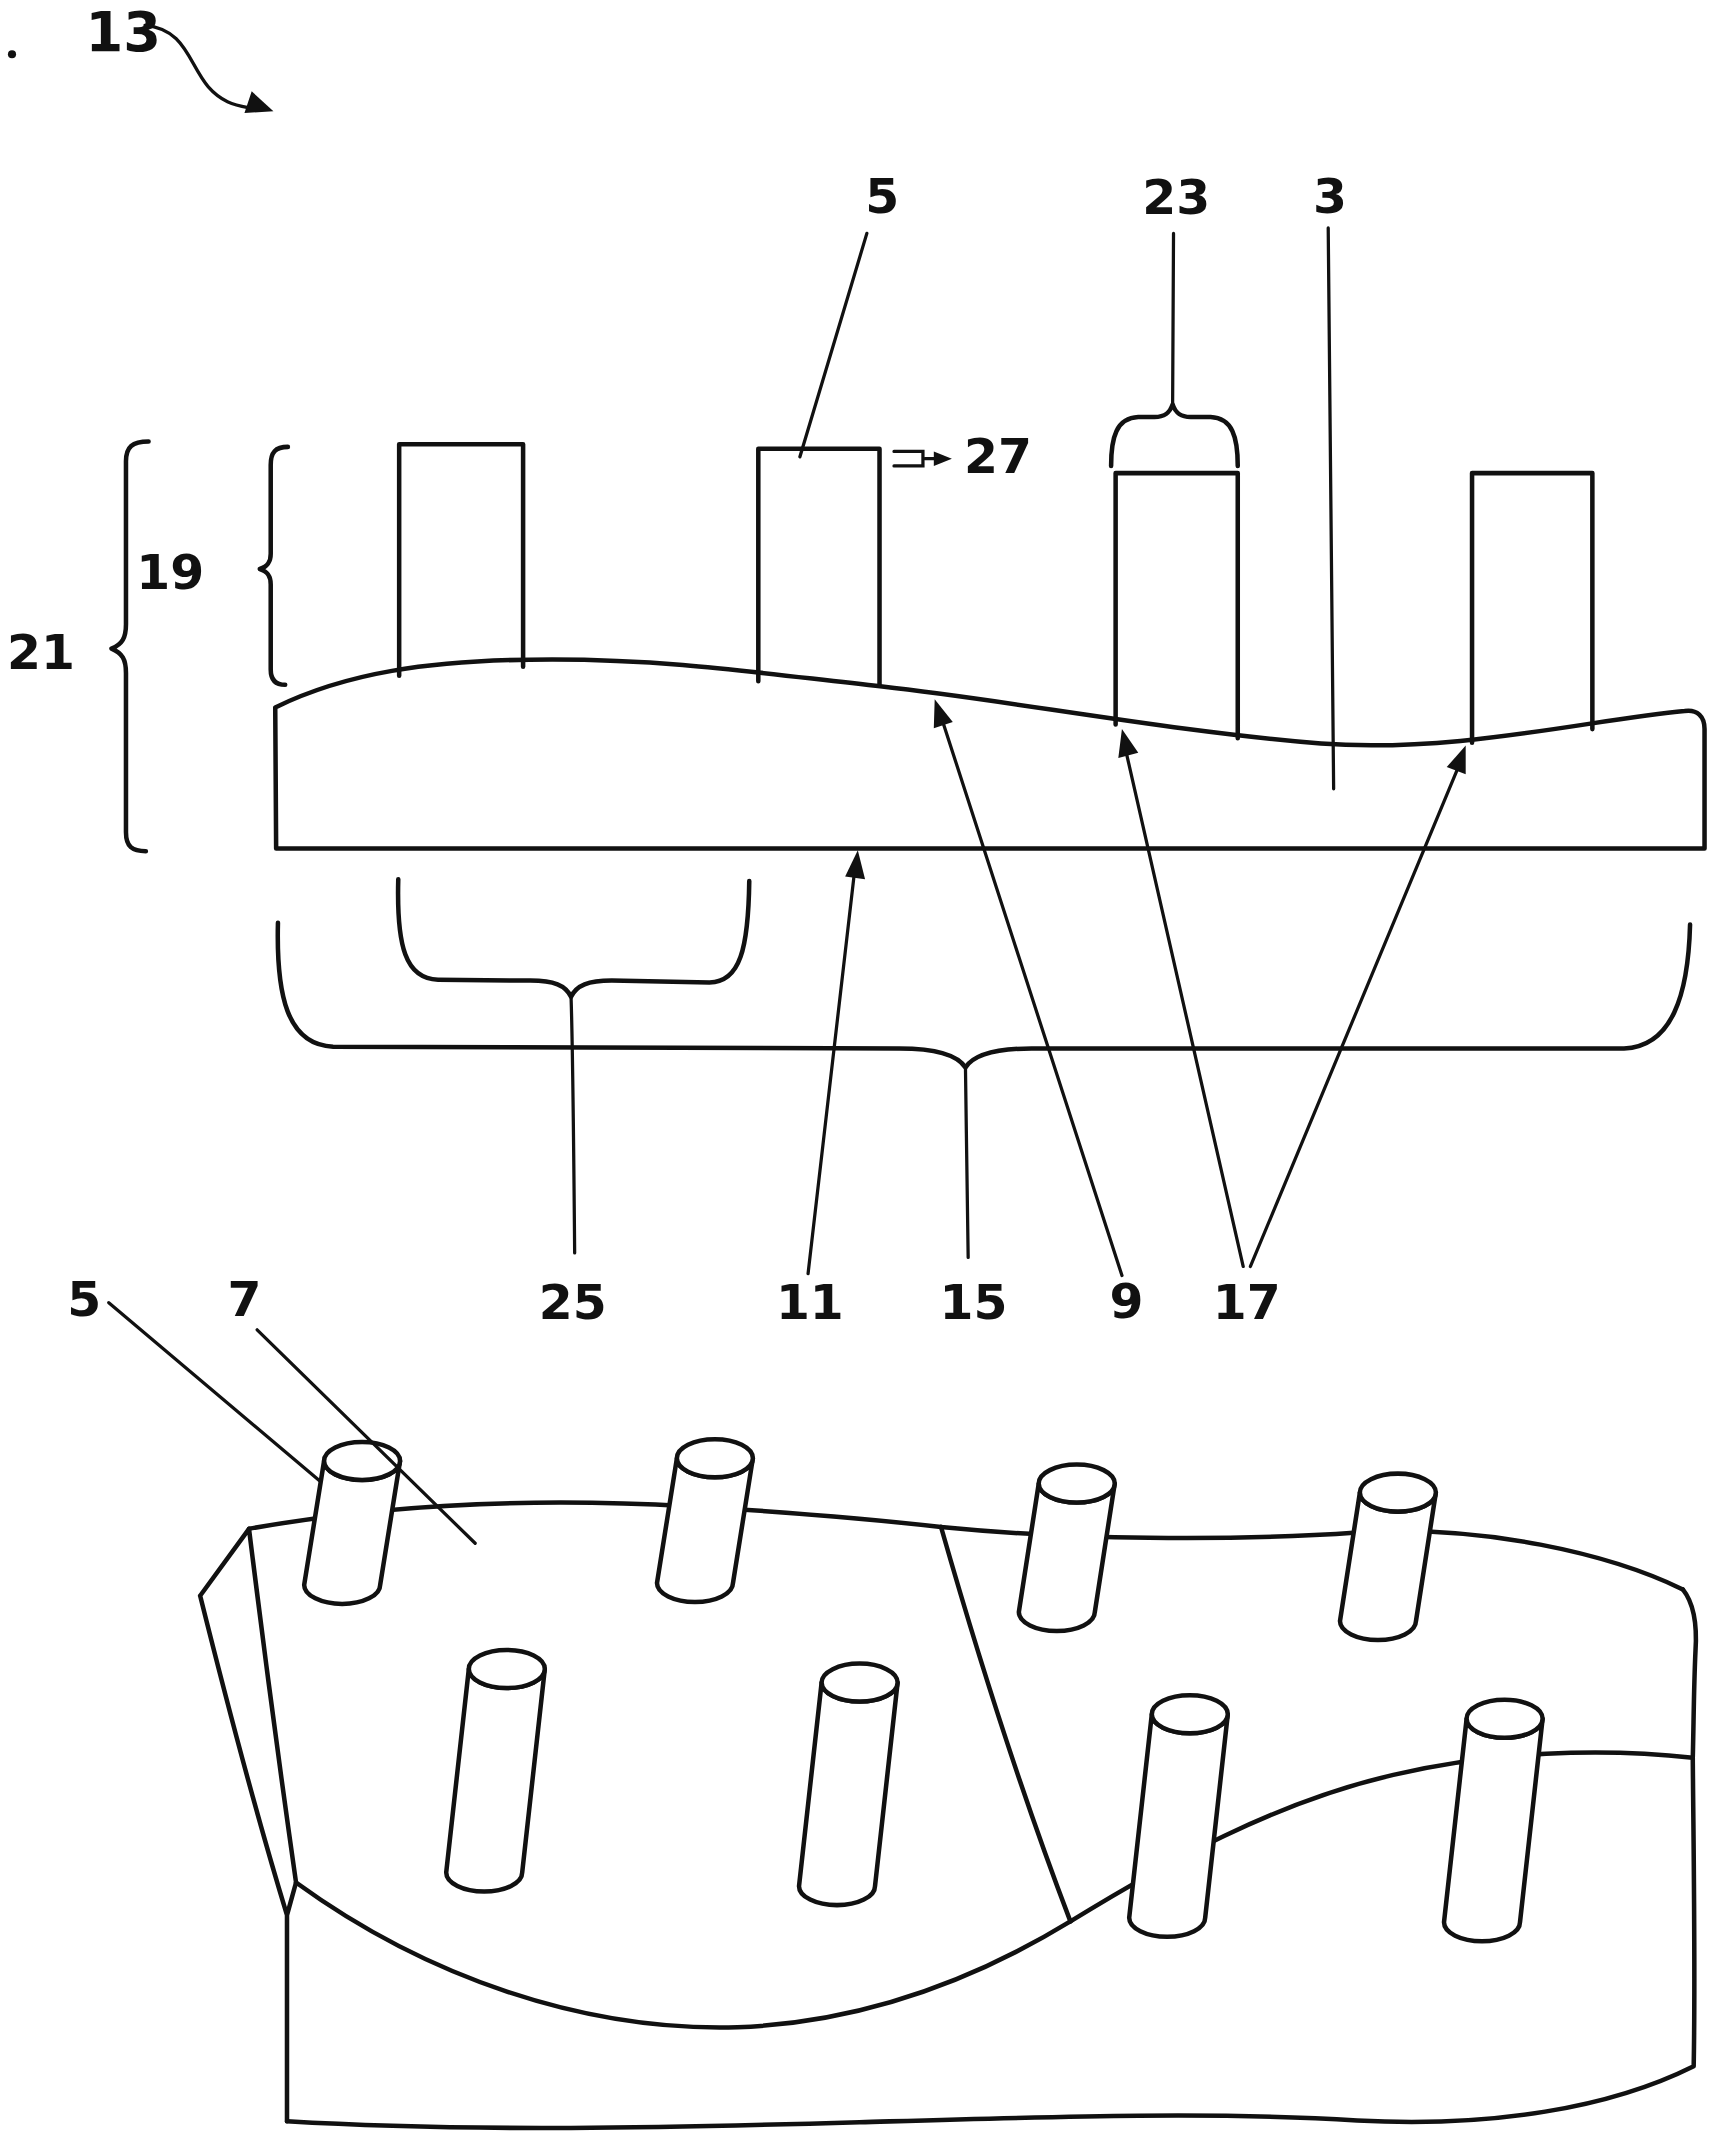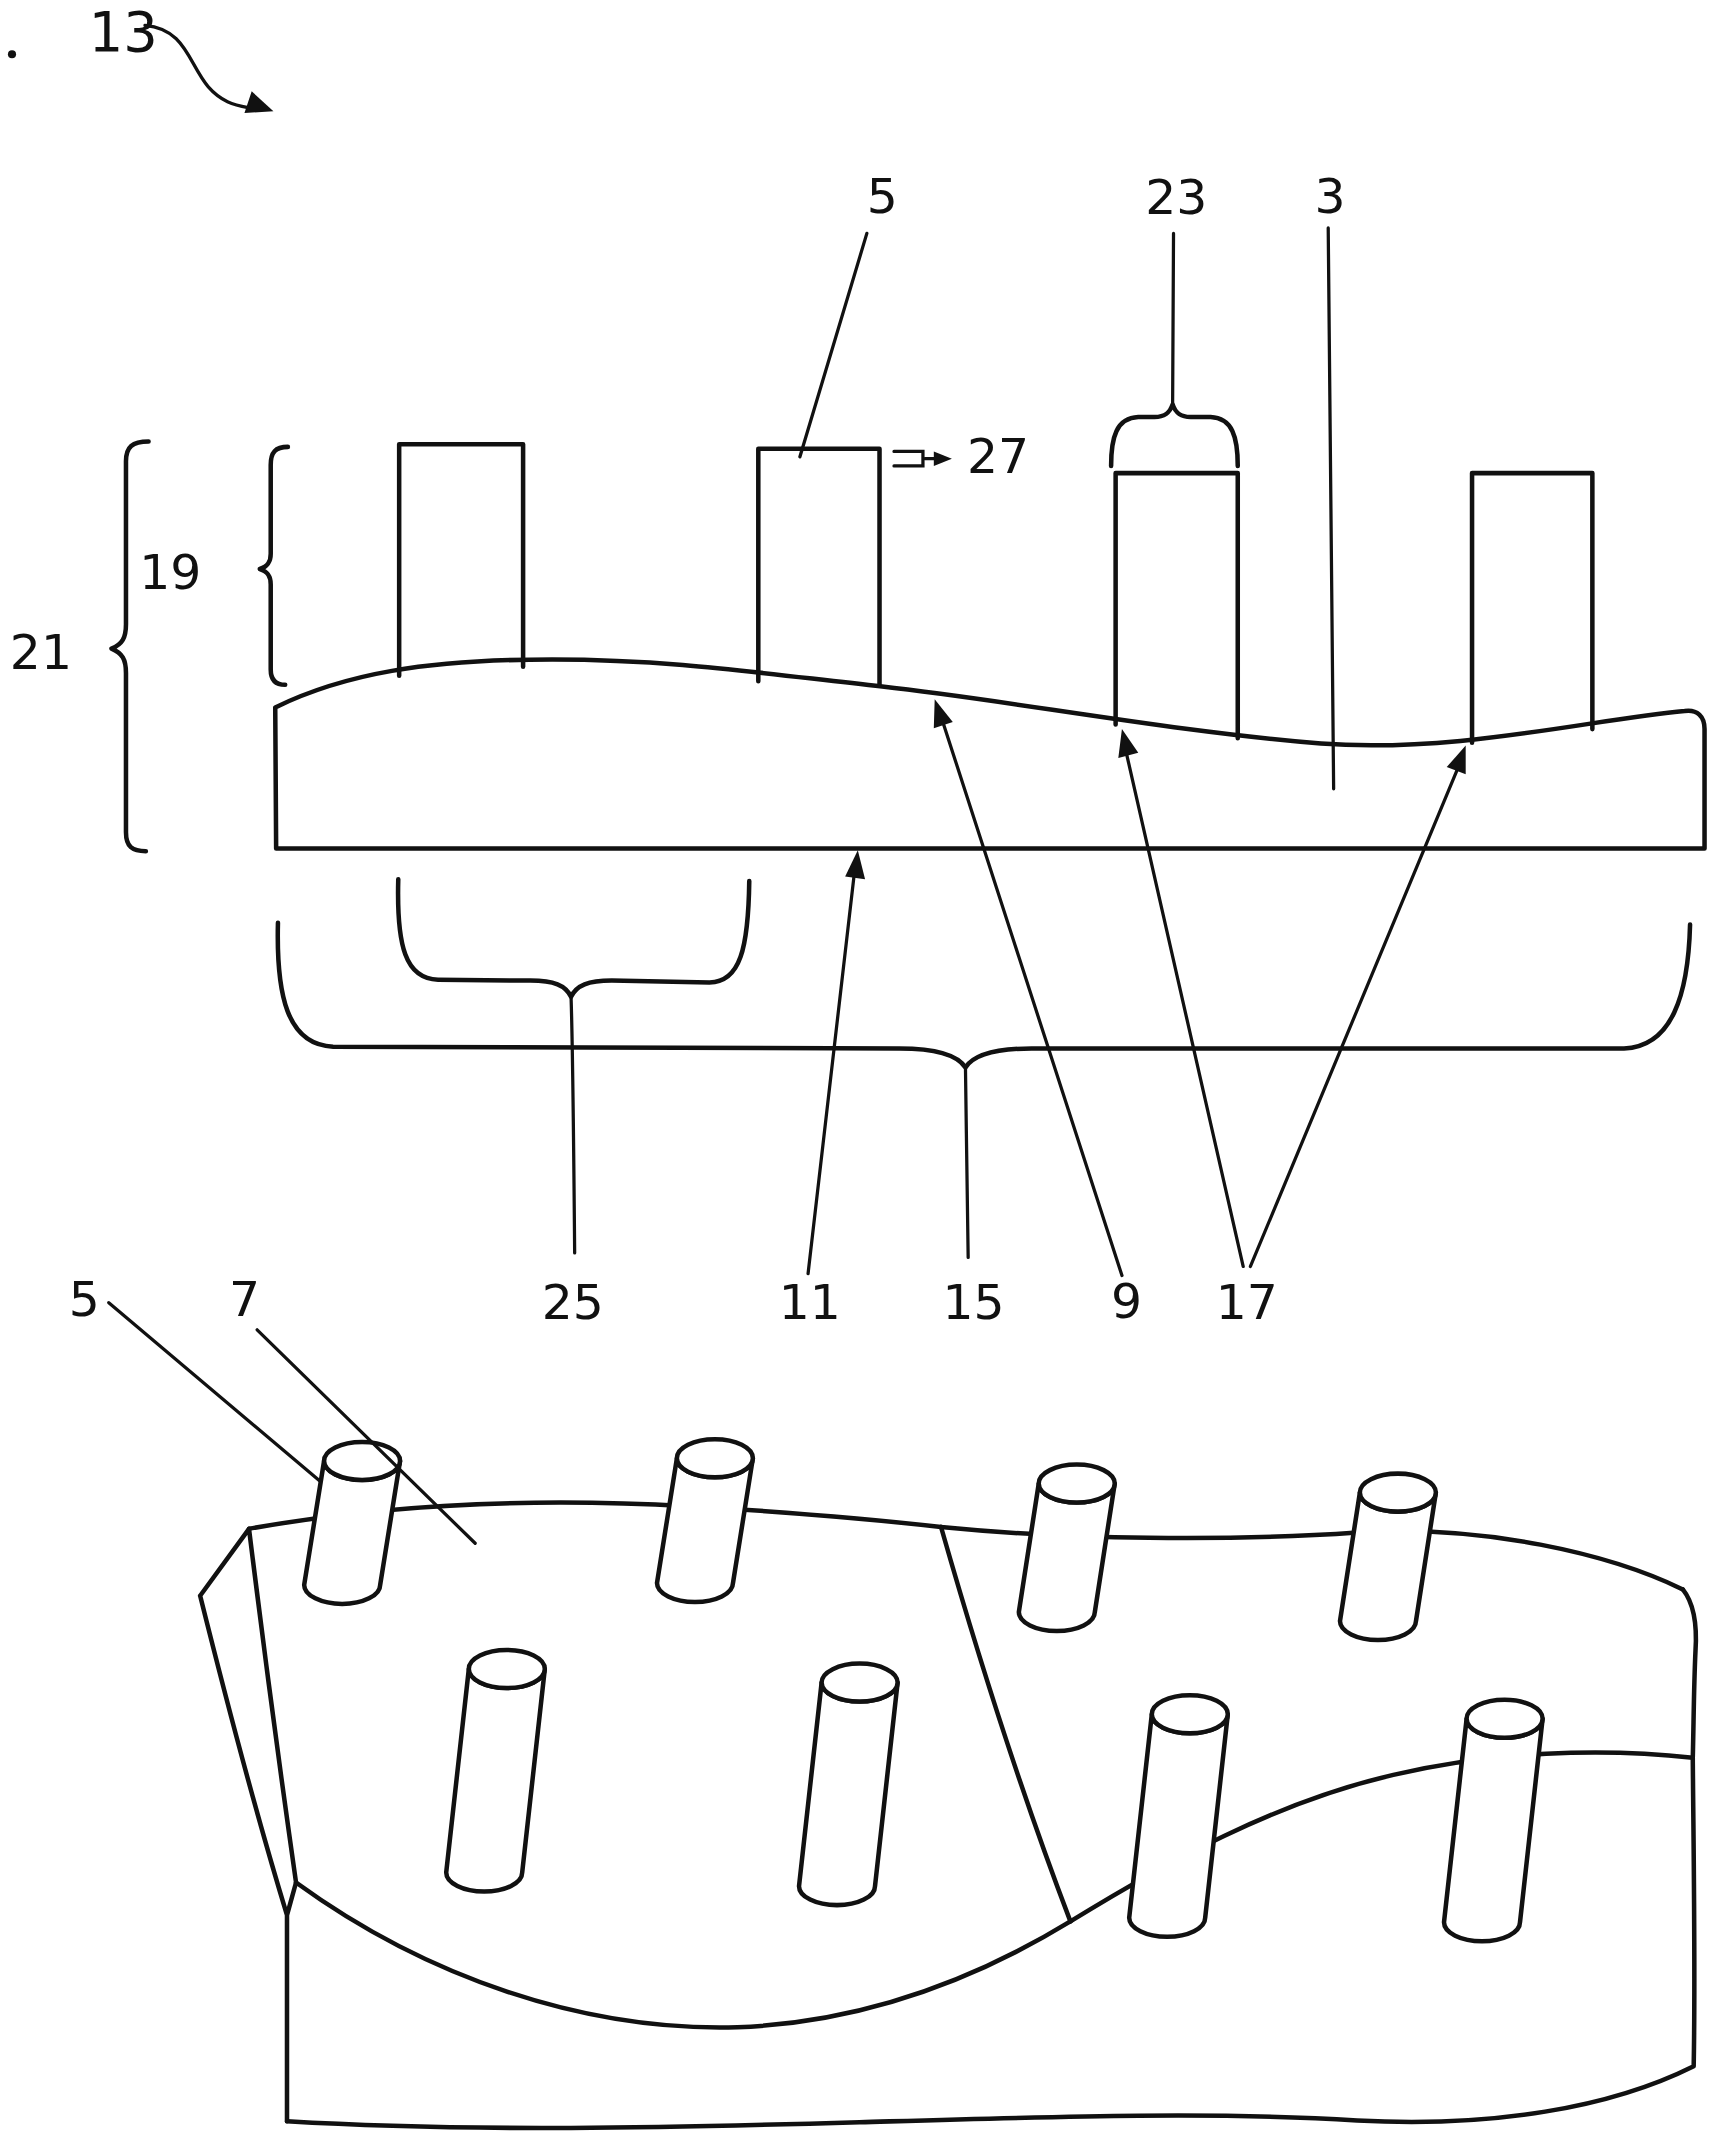--- a/index.html
+++ b/index.html
@@ -7,20 +7,21 @@
     padding: 0;
     background: #ffffff;
     font-family: "DejaVu Sans", "Liberation Sans", sans-serif;
   }
   .page {
     width: 1731px;
     height: 2134px;
     position: relative;
     background: #ffffff;
     overflow: hidden;
+    font-weight: bold;
   }
   svg { display: block; }
   text {
     font-family: "DejaVu Sans", "Liberation Sans", sans-serif;
     font-size: 54px;
     fill: #111111;
   }
   text.big { font-size: 60px; }
   .stroke {
     fill: none;

